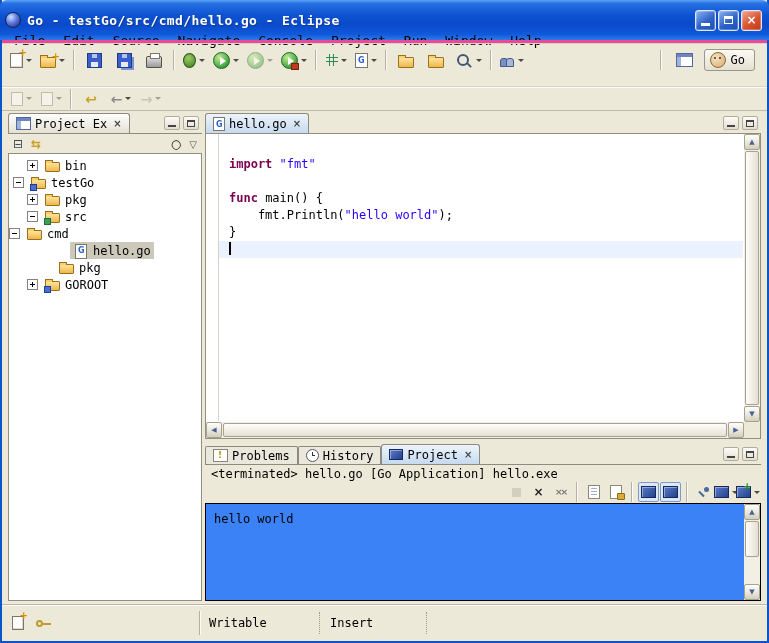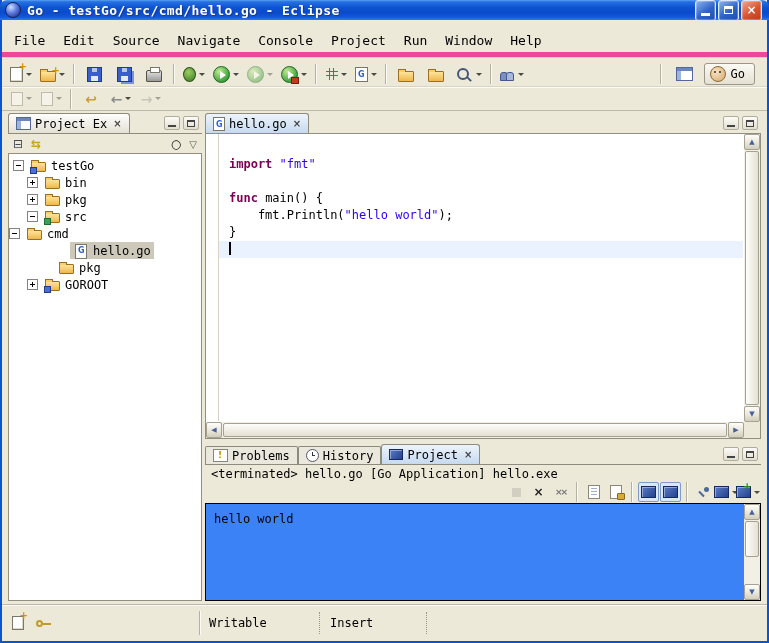--- a/index.html
+++ b/index.html
@@ -1,34 +1,34 @@
 <!DOCTYPE html>
 <html><head>
 <meta charset="utf-8">
 <style>
   html,body{margin:0;padding:0;background:#3A6EA5}
   .window{position:relative;width:769px;height:643px;box-sizing:border-box;border:2px solid #0C54CC;border-top:none;background:#ECE9D8;font:12px "DejaVu Sans Mono",monospace;color:#000}
   
-  .titlebar{position:absolute;left:-2px;right:-2px;top:0;height:20px;border-radius:7px 7px 0 0;display:flex;align-items:center;padding:0 5px;box-sizing:border-box;
+  .titlebar{position:absolute;left:-2px;right:-2px;top:0;height:40px;border-radius:7px 7px 0 0;display:flex;align-items:center;padding:0 5px;box-sizing:border-box;
     background:linear-gradient(180deg,#5AA2F2 0%,#2670E4 9%,#0D53D0 38%,#0A4ACB 62%,#1159DB 86%,#2E7BE8 100%)}
   .app-icon{width:16px;height:16px;border-radius:50%;flex:none;border:1px solid #12264E;box-sizing:border-box;
     background:radial-gradient(circle at 35% 30%,#CFE0FF,#5C7AE0 45%,#2A2C86 90%)}
   .title{margin-left:6px;color:#fff;font-weight:bold;font-size:13px;letter-spacing:.4px;text-shadow:1px 1px 1px #143B8E;flex:1;white-space:nowrap;overflow:hidden}
   .winbtns{display:flex;gap:2px;margin-right:2px}
   .wbtn{width:21px;height:21px;border-radius:3px;border:1px solid #DCE8FA;display:flex;align-items:center;justify-content:center;box-sizing:border-box;box-shadow:inset 0 0 0 1px rgba(255,255,255,.25)}
   .wbtn.bl{background:linear-gradient(145deg,#8CB4F2,#2F63C8 55%,#1E4FB0)}
   .wbtn.rd{background:linear-gradient(145deg,#F0A898,#D9542E 55%,#BE3A14);color:#fff;font-weight:bold;font-size:12px;font-family:"DejaVu Sans",sans-serif}
   .g-min{width:9px;height:3px;background:#fff;margin-top:9px}
   .g-max{width:9px;height:8px;border:1px solid #fff;border-top:3px solid #fff;box-sizing:border-box}
   
   .menubar{position:absolute;top:28px;left:0;right:0;height:24px;display:flex;align-items:center;padding-left:3px;font-size:13px}
   .mitem{padding:2px 9px}
   
   .toolbar{position:absolute;left:0;right:0;display:flex;align-items:center;padding-left:4px}
-  .tb1{top:52px;height:34px;border-top:5px solid #ec4899;box-shadow:inset 0 1px 0 #D8D4C8}
+  .tb1{top:40px;height:34px;border-top:3px solid #ec4899;box-shadow:inset 0 1px 0 #D8D4C8}
   .tb2{top:86px;height:23px;border-top:1px solid #D8D4C8;border-bottom:1px solid #BCB8AC;box-shadow:inset 0 1px 0 #FBFAF6}
   .tbtn{display:inline-flex;align-items:center;justify-content:center;height:26px;min-width:22px;padding:0 3px;margin:0 1px;border-radius:2px}
   .tb2 .tbtn{height:20px}
   .car{width:0;height:0;border-left:3px solid transparent;border-right:3px solid transparent;border-top:3px solid #4A4A42;margin-left:3px}
   .sep{width:0;height:20px;border-left:1px solid #B4B0A4;border-right:1px solid #FBFAF6;margin:0 4px}
   .dis{opacity:.45}
   .persp{margin-left:auto;display:flex;align-items:center;margin-right:12px;gap:4px}
   .go-btn{display:flex;align-items:center;gap:5px;border:1px solid #9A968A;background:linear-gradient(#FBFAF4,#E4E0D2);border-radius:3px;padding:2px 9px 2px 5px}
   
   .ic{position:relative;display:inline-block;flex:none}
@@ -293,38 +293,38 @@
         </span>
       </div>
       <div class="vtools">
         <span class="glyph" style="font-size:12px;color:#44485A">⊟</span>
         <span class="glyph" style="font-size:12px;color:#C9A227;font-weight:bold">⇆</span>
         <span style="margin-left:auto" class="glyph">○</span>
         <span class="glyph" style="font-size:10px;color:#55584A">▽</span>
       </div>
       <div class="tree">
 
+        <div class="trow" style="padding-left:18px">
+          <span class="exp plus"></span>
+          <span class="hl">
+              <span class="fi">
+                <i class="fold"></i>
+              </span>
+              <span>bin</span>
+            </span>
+        </div>
+
         <div class="trow" style="padding-left:4px">
           <span class="exp"></span>
           <span class="hl">
               <span class="fi">
                 <i class="fold"></i>
                 <i class="chip"></i>
               </span>
               <span>testGo</span>
-            </span>
-        </div>
-
-        <div class="trow" style="padding-left:18px">
-          <span class="exp plus"></span>
-          <span class="hl">
-              <span class="fi">
-                <i class="fold"></i>
-              </span>
-              <span>bin</span>
             </span>
         </div>
 
         <div class="trow" style="padding-left:18px">
           <span class="exp plus"></span>
           <span class="hl">
               <span class="fi">
                 <i class="fold"></i>
               </span>
               <span>pkg</span>

